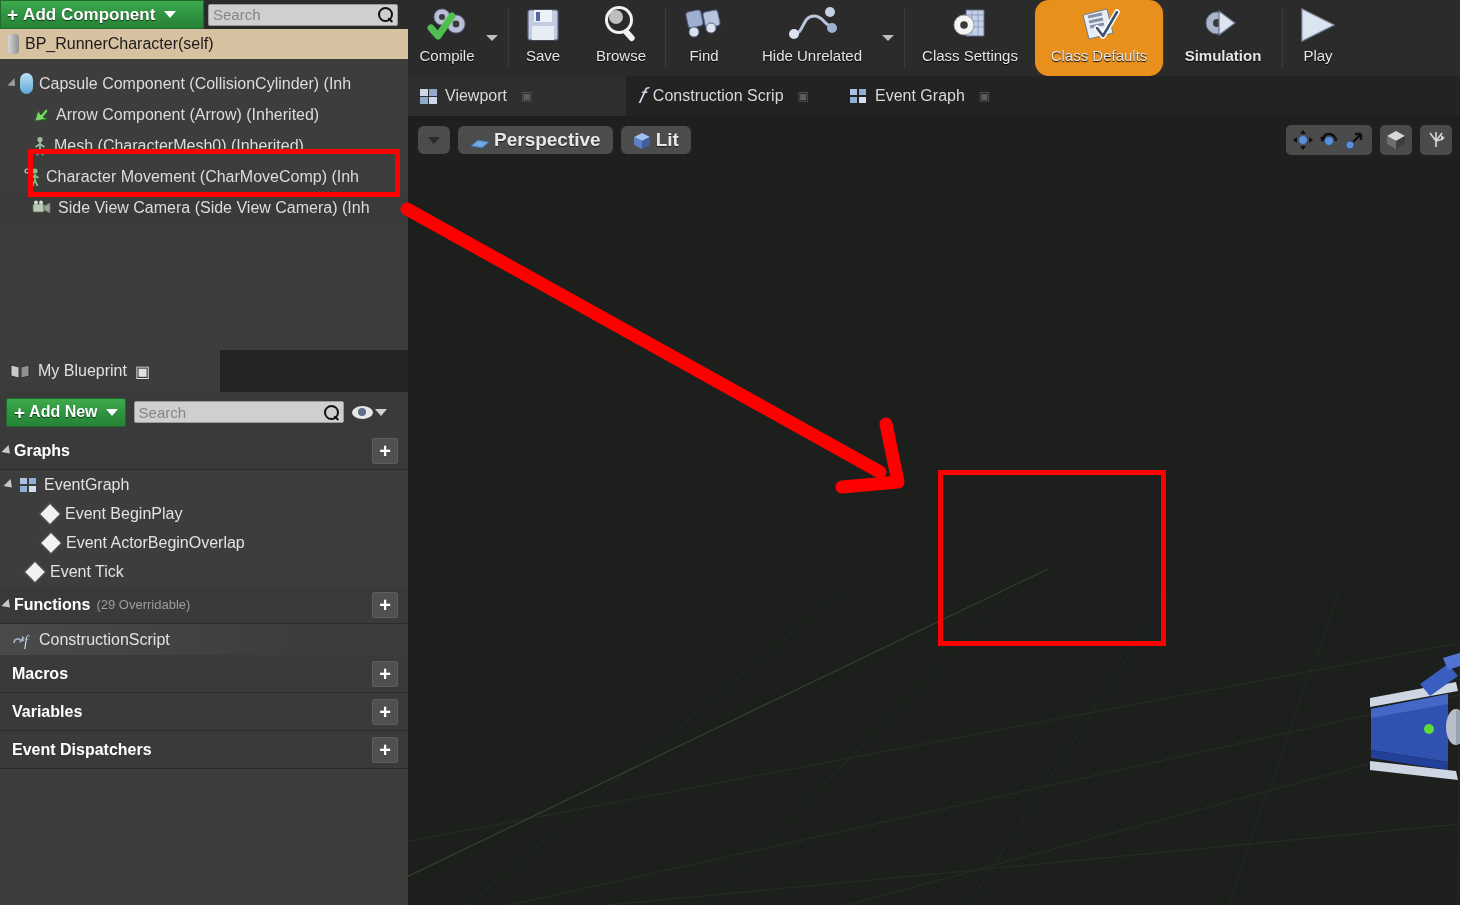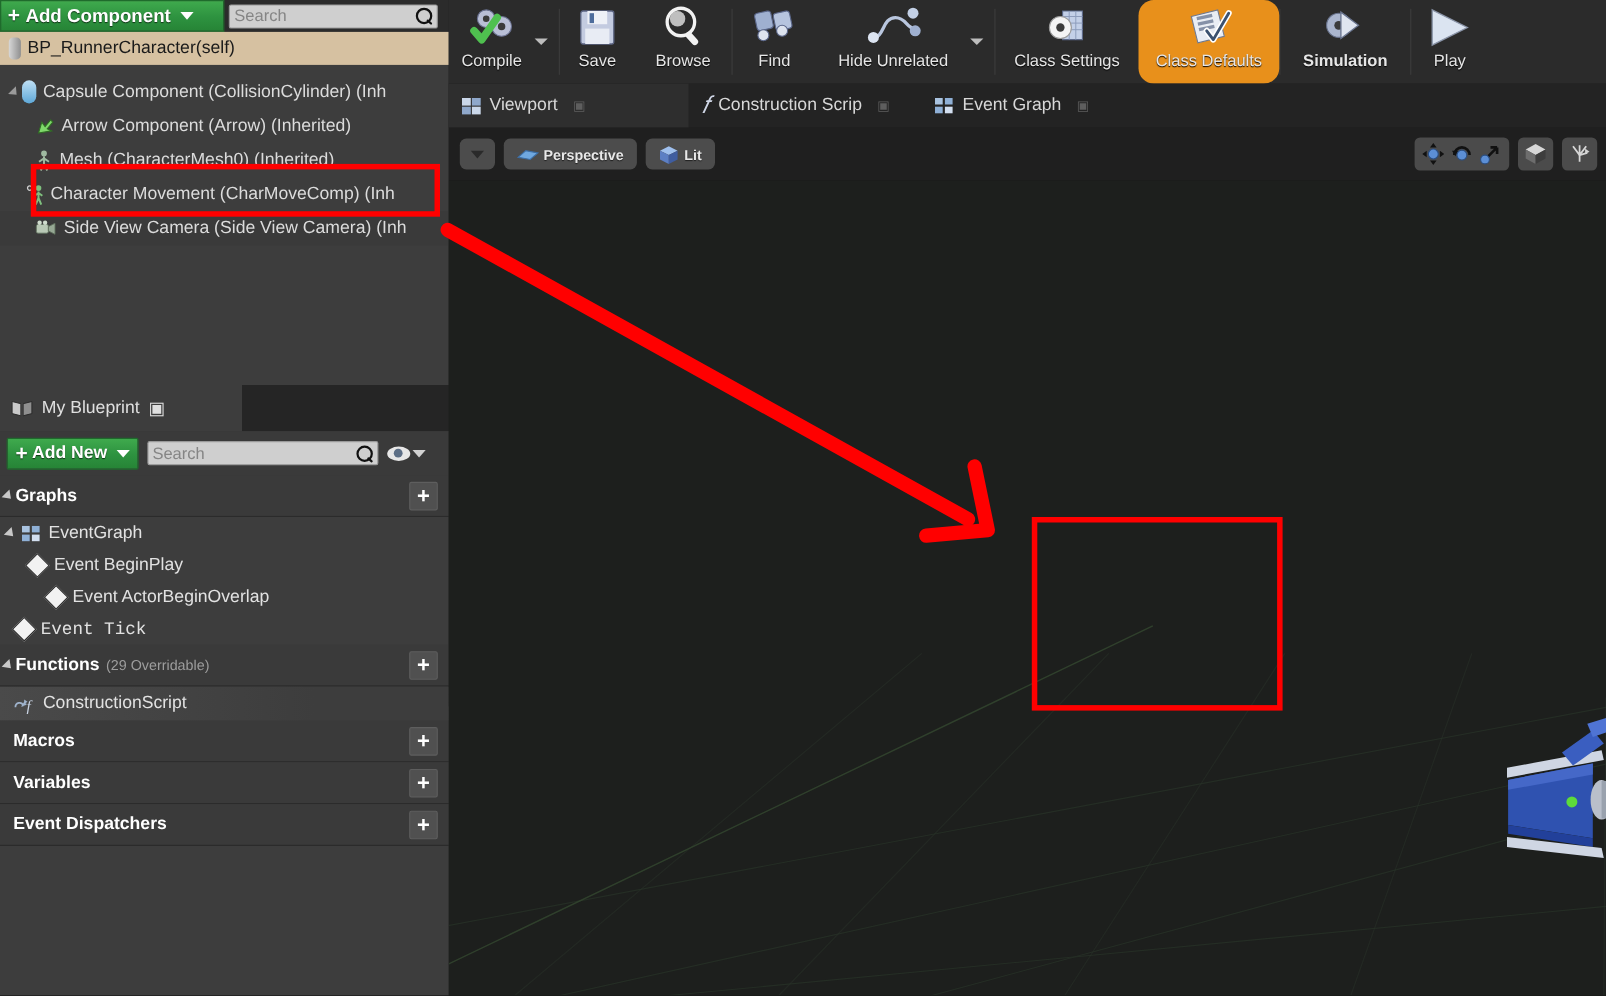--- a/index.html
+++ b/index.html
@@ -195,21 +195,21 @@
   .ic-fx { font-family:"Liberation Serif", serif; font-style:italic; font-size:22px; color:#cfd6e6; line-height:1; }
 
   
   #vp-toolbar {
     position:absolute; left:0; top:116px; width:1052px; height:48px; background:#1f1f1f;
     display:flex; align-items:center; padding-left:10px; gap:8px;
   }
   .vp-chip {
     height:28px; background:#4c4c4c; border-radius:6px;
     display:flex;align-items:center;gap:6px;padding:0 12px;
-    color:#e8e8e8;font-size:13px;font-weight:bold;cursor:pointer;
+    color:#e8e8e8;font-size:19px;font-weight:bold;cursor:pointer;
     text-shadow:0 1px 1px rgba(0,0,0,.6);
   }
   .vp-chip.small { width:32px; padding:0; justify-content:center; }
   .ic-persp { width:18px;height:12px; }
   .ic-lit { width:17px;height:17px; }
   #vp-right-tools {
     position:absolute; right:8px; top:125px; display:flex; gap:8px; align-items:center;
   }
   .tool-group {
     height:30px; background:#4b4b4b; border-radius:5px;
@@ -354,29 +354,29 @@
           <span class="ic-graph">
             <svg width="18" height="15" viewBox="0 0 18 15">
               <rect x="0" y="0" width="7" height="6" fill="#a9c3e0"></rect>
               <rect x="9" y="0" width="7" height="6" fill="#8fb0d6"></rect>
               <rect x="0" y="8" width="7" height="6" fill="#8fb0d6"></rect>
               <rect x="9" y="8" width="7" height="6" fill="#d3dff0"></rect>
             </svg>
           </span>
           <span>EventGraph</span>
         </div>
-        <div class="item-row" style="padding-left:26px;">
+        <div class="item-row" style="padding-left:42px;">
           <span class="ic-node"></span>
           <span>Event BeginPlay</span>
         </div>
         <div class="item-row" style="padding-left:43px;">
           <span class="ic-node"></span>
           <span>Event ActorBeginOverlap</span>
         </div>
-        <div class="item-row" style="padding-left:14px;font-family:Liberation Mono, monospace;">
+        <div class="item-row" style="padding-left:27px;">
           <span class="ic-node"></span>
           <span>Event Tick</span>
         </div>
 
         <div class="cat-row">
           <span class="tri"></span>
           <span>Functions</span>
           <span class="sub">(29 Overridable)</span>
           <span class="plus-btn">+</span>
         </div>

